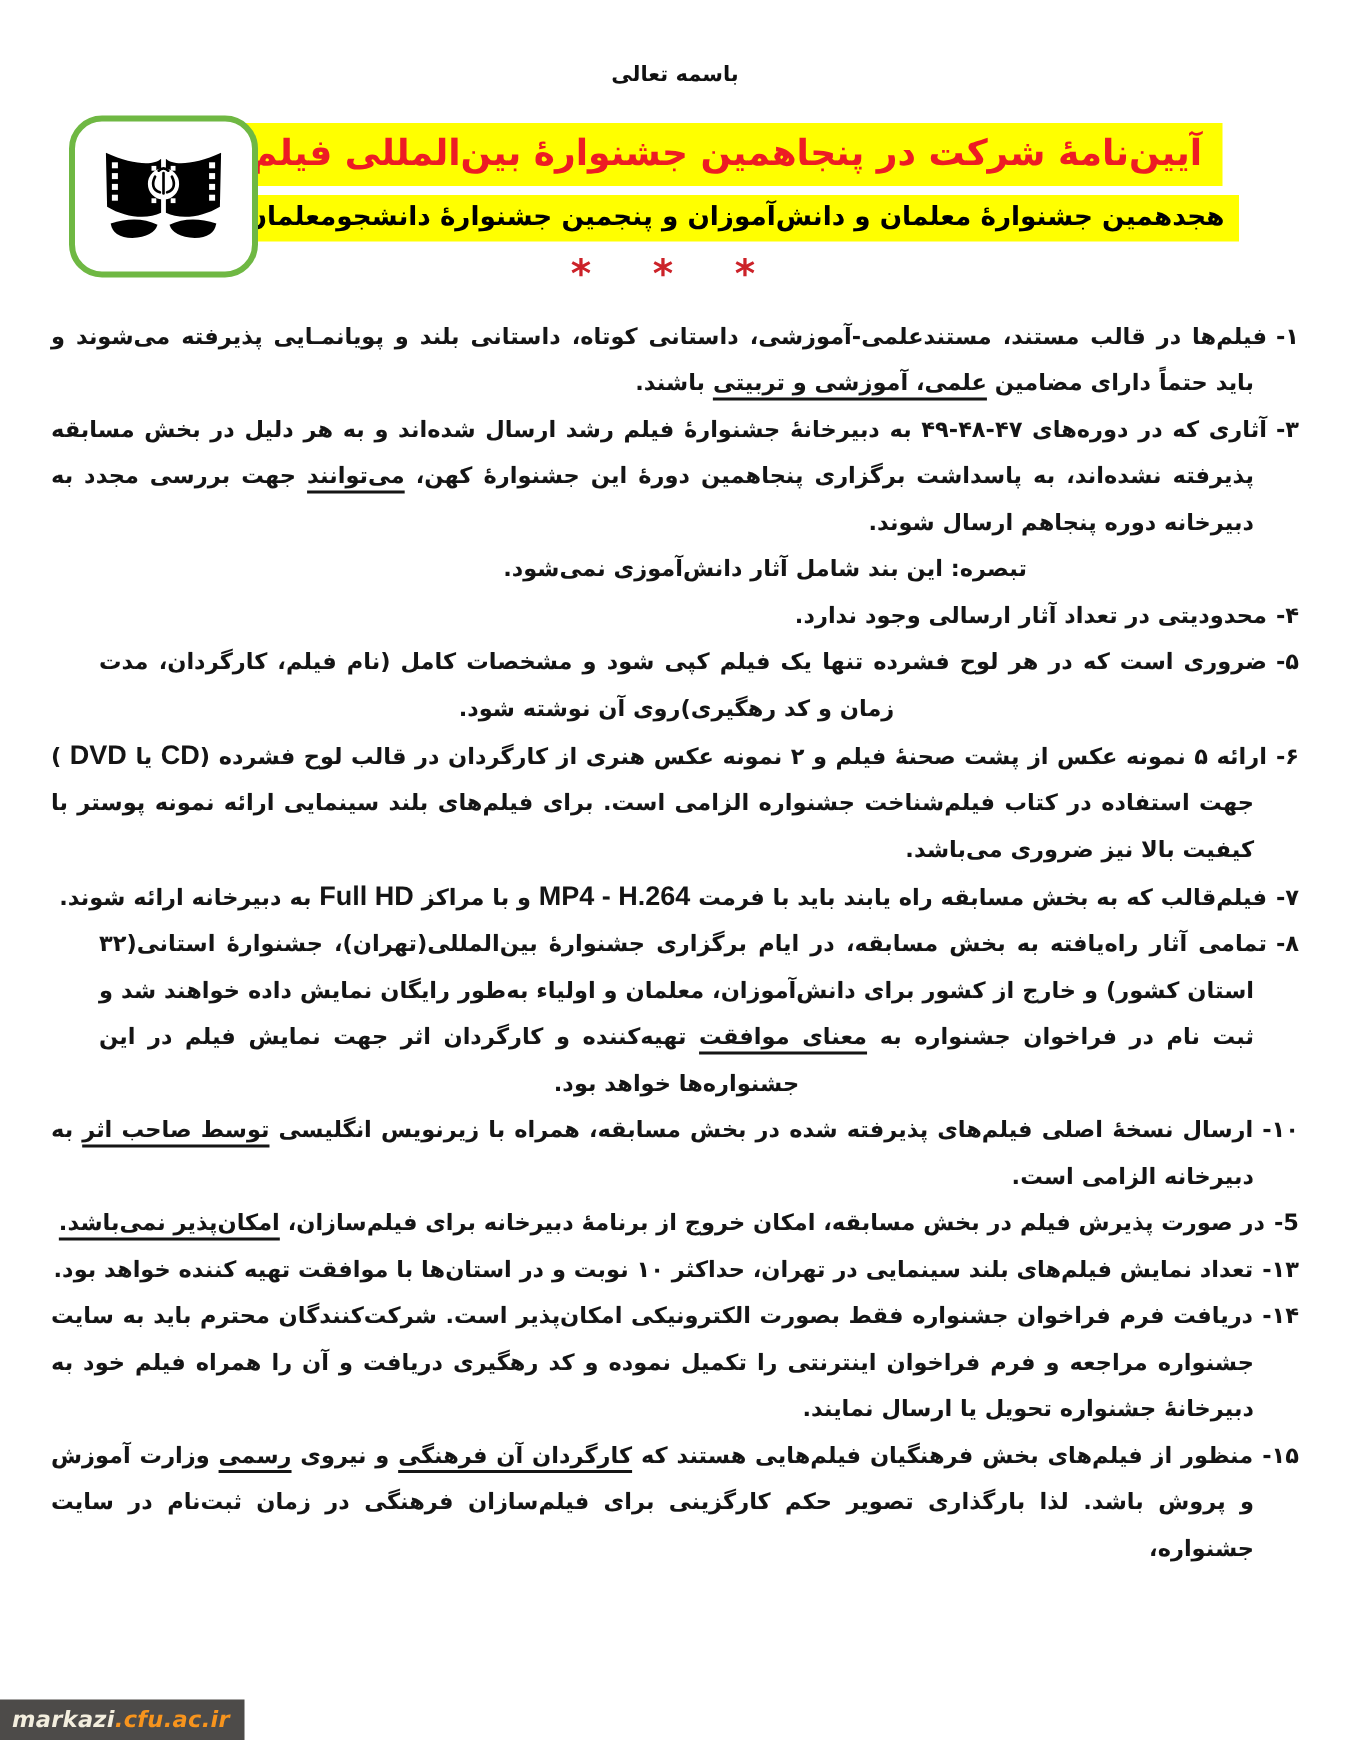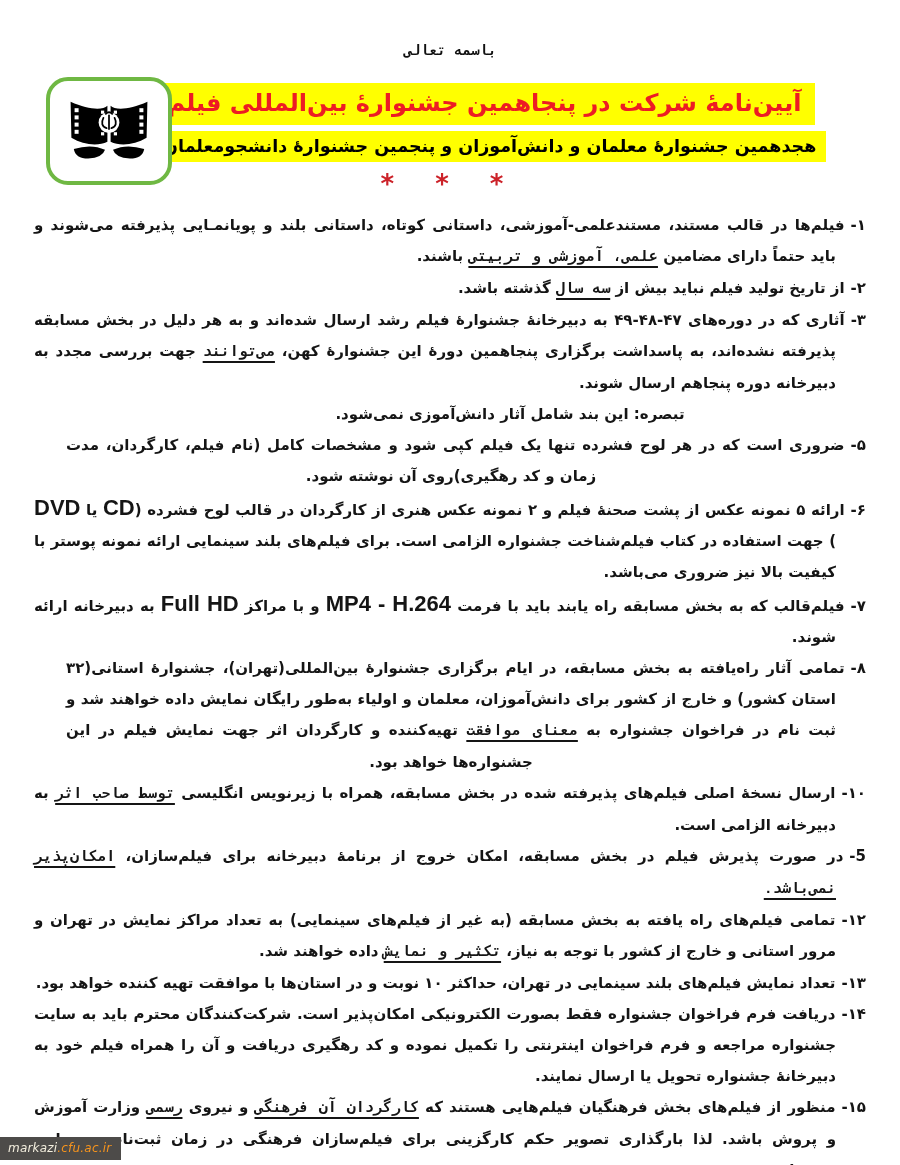--- a/index.html
+++ b/index.html
@@ -9,21 +9,20 @@
     background:#ffffff;
     overflow:hidden;
     font-family:"DejaVu Sans",sans-serif;
     color:#111;
   }
   .basmala{
     padding-top:42px;
     text-align:center;
     font-size:14px;
     font-weight:700;
-    font-family:Liberation Mono, monospace;
   }
   .logo{
     position:absolute;
     left:46px;top:77px;
     width:118px;height:100px;
     border:4px solid #6fb843;
     border-radius:22px;
     background:#fff;
     display:flex;align-items:center;justify-content:center;
   }
@@ -74,41 +73,40 @@
     padding-right:30px;
     text-indent:-30px;
     color:#151515;
   }
   .item.center-last{ text-align-last:center;margin-left:32px; }
   .num{ margin-left:6px; }
   .u{
     text-decoration:underline;
     text-decoration-thickness:1.5px;
     text-underline-offset:5px;
-    font-family:Liberation Mono, monospace;
   }
   .latin{
     font-family:"Liberation Sans",sans-serif;
-    font-size:22px;
+    font-size:18px;
     font-weight:700;
   }
   .note{
     text-indent:0;
     text-align:left;
     padding-left:150px;
     text-align-last:center;
   }
   .watermark{
     position:absolute;
     left:0;bottom:5px;
     background:#4d4b49;
     padding:4px 10px 5px 8px;
     font-style:italic;
-    font-weight:400;
-    font-size:12px;
+    font-weight:700;
+    font-size:15px;
     letter-spacing:0.2px;
     white-space:nowrap;
   }
   .wm-name{ color:#f3eede; }
   .wm-domain{ color:#f7941d; }
 </style>
 </head>
 <body>
 
 <div class="page">
@@ -162,29 +160,28 @@
     <span class="title1">آیین‌نامهٔ شرکت در پنجاهمین جشنوارهٔ بین‌المللی فیلم رشد،</span>
   </div>
   <div class="title2-wrap">
     <span class="title2">هجدهمین جشنوارهٔ معلمان و دانش‌آموزان و پنجمین جشنوارهٔ دانشجومعلمان فیلم‌ساز</span>
   </div>
 
   <div class="asterisks">* * *</div>
 
   <div class="body-list">
       <div class="item"><span class="num">۱-</span><span>فیلم‌ها در قالب مستند، مستندعلمی-آموزشی، داستانی کوتاه، داستانی بلند و پویانمـایی پذیرفته می‌شوند و باید حتماً دارای مضامین </span><span class="u">علمی، آموزشی و تربیتی</span><span> باشند.</span></div>
-      <div class="item"><span class="num">۲-</span><span>از تاریخ تولید فیلم نباید بیش از </span><span class="u">سه سال</span><span> گذشته باشد.</span></div>
       <div class="item"><span class="num">۳-</span><span>آثاری که در دوره‌های ۴۷-۴۸-۴۹ به دبیرخانهٔ جشنوارهٔ فیلم رشد ارسال شده‌اند و به هر دلیل در بخش مسابقه پذیرفته نشده‌اند، به پاسداشت برگزاری پنجاهمین دورهٔ این جشنوارهٔ کهن، </span><span class="u">می‌توانند</span><span> جهت بررسی مجدد به دبیرخانه دوره پنجاهم ارسال شوند.</span><div class="note">تبصره: این بند شامل آثار دانش‌آموزی نمی‌شود.</div></div>
+      <div class="item"><span class="num">۴-</span><span>محدودیتی در تعداد آثار ارسالی وجود ندارد.</span></div>
       <div class="item center-last"><span class="num">۵-</span><span>ضروری است که در هر لوح فشرده تنها یک فیلم کپی شود و مشخصات کامل (نام فیلم، کارگردان، مدت زمان و کد رهگیری)روی آن نوشته شود.</span></div>
       <div class="item"><span class="num">۶-</span><span>ارائه ۵ نمونه عکس از پشت صحنهٔ فیلم و ۲ نمونه عکس هنری از کارگردان در قالب لوح فشرده (</span><bdi dir="ltr" class="latin">CD</bdi><span> یا </span><bdi dir="ltr" class="latin">DVD</bdi><span> ) جهت استفاده در کتاب فیلم‌شناخت جشنواره الزامی است. برای فیلم‌های بلند سینمایی ارائه نمونه پوستر با کیفیت بالا نیز ضروری می‌باشد.</span></div>
       <div class="item"><span class="num">۷-</span><span>فیلم‌قالب که به بخش مسابقه راه یابند باید با فرمت </span><bdi dir="ltr" class="latin">MP4 - H.264</bdi><span> و با مراکز </span><bdi dir="ltr" class="latin">Full HD</bdi><span> به دبیرخانه ارائه شوند.</span></div>
       <div class="item center-last"><span class="num">۸-</span><span>تمامی آثار راه‌یافته به بخش مسابقه، در ایام برگزاری جشنوارهٔ بین‌المللی(تهران)، جشنوارهٔ استانی(۳۲ استان کشور) و خارج از کشور برای دانش‌آموزان، معلمان و اولیاء به‌طور رایگان نمایش داده خواهند شد و ثبت نام در فراخوان جشنواره به </span><span class="u">معنای موافقت</span><span> تهیه‌کننده و کارگردان اثر جهت نمایش فیلم در این جشنواره‌ها خواهد بود.</span></div>
       <div class="item"><span class="num">۱۰-</span><span>ارسال نسخهٔ اصلی فیلم‌های پذیرفته شده در بخش مسابقه، همراه با زیرنویس انگلیسی </span><span class="u">توسط صاحب اثر</span><span> به دبیرخانه الزامی است.</span></div>
       <div class="item"><span class="num">5-</span><span>در صورت پذیرش فیلم در بخش مسابقه، امکان خروج از برنامهٔ دبیرخانه برای فیلم‌سازان، </span><span class="u">امکان‌پذیر نمی‌باشد.</span></div>
-      <div class="item"><span class="num">۱۲-</span><span>تمامی فیلم‌های راه یافته به بخش مسابقه (به غیر از فیلم‌های سینمایی) به تعداد مراکز نمایش در تهران و مرور استانی و خارج از کشور با توجه به نیاز، </span><span class="u">تکثیر و نمایش</span><span> داده خواهند شد.</span></div>
       <div class="item"><span class="num">۱۳-</span><span>تعداد نمایش فیلم‌های بلند سینمایی در تهران، حداکثر ۱۰ نوبت و در استان‌ها با موافقت تهیه کننده خواهد بود.</span></div>
       <div class="item"><span class="num">۱۴-</span><span>دریافت فرم فراخوان جشنواره فقط بصورت الکترونیکی امکان‌پذیر است. شرکت‌کنندگان محترم باید به سایت جشنواره مراجعه و فرم فراخوان اینترنتی را تکمیل نموده و کد رهگیری دریافت و آن را همراه فیلم خود به دبیرخانهٔ جشنواره تحویل یا ارسال نمایند.</span></div>
       <div class="item"><span class="num">۱۵-</span><span>منظور از فیلم‌های بخش فرهنگیان فیلم‌هایی هستند که </span><span class="u">کارگردان آن فرهنگی</span><span> و نیروی </span><span class="u">رسمی</span><span> وزارت آموزش و پروش باشد. لذا بارگذاری تصویر حکم کارگزینی برای فیلم‌سازان فرهنگی در زمان ثبت‌نام در سایت جشنواره، </span></div>
     </div>
 
   <div class="watermark">
     <span class="wm-name">markazi</span><span class="wm-domain">.cfu.ac.ir</span>
   </div>
 
 </div>

